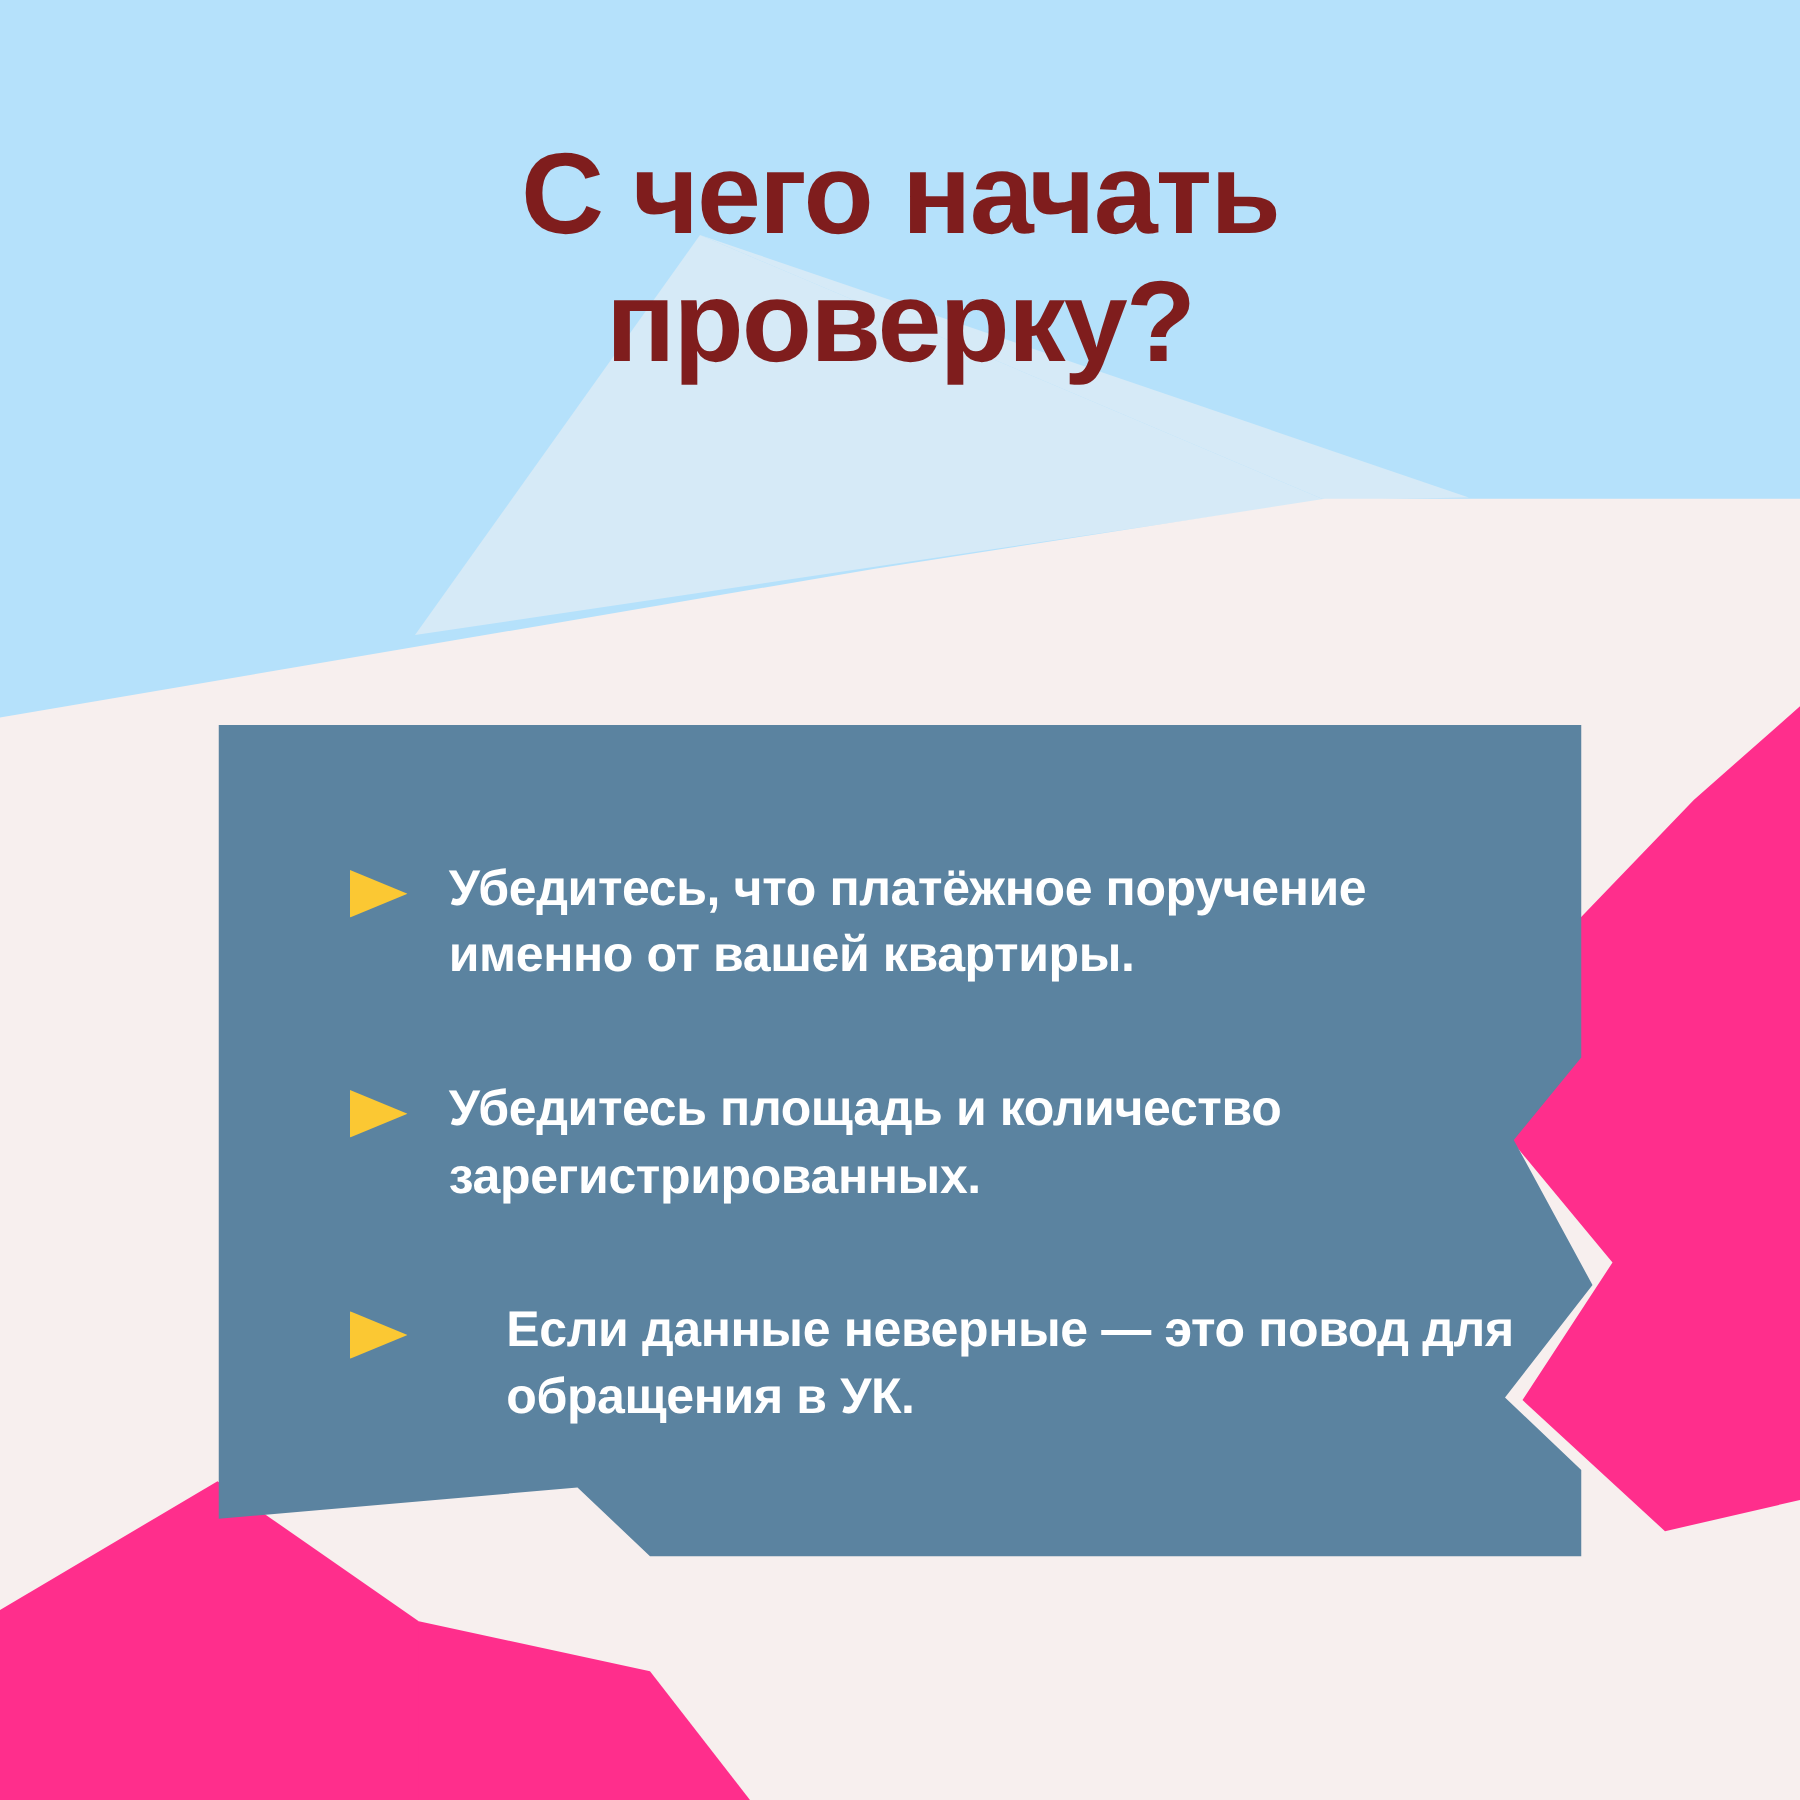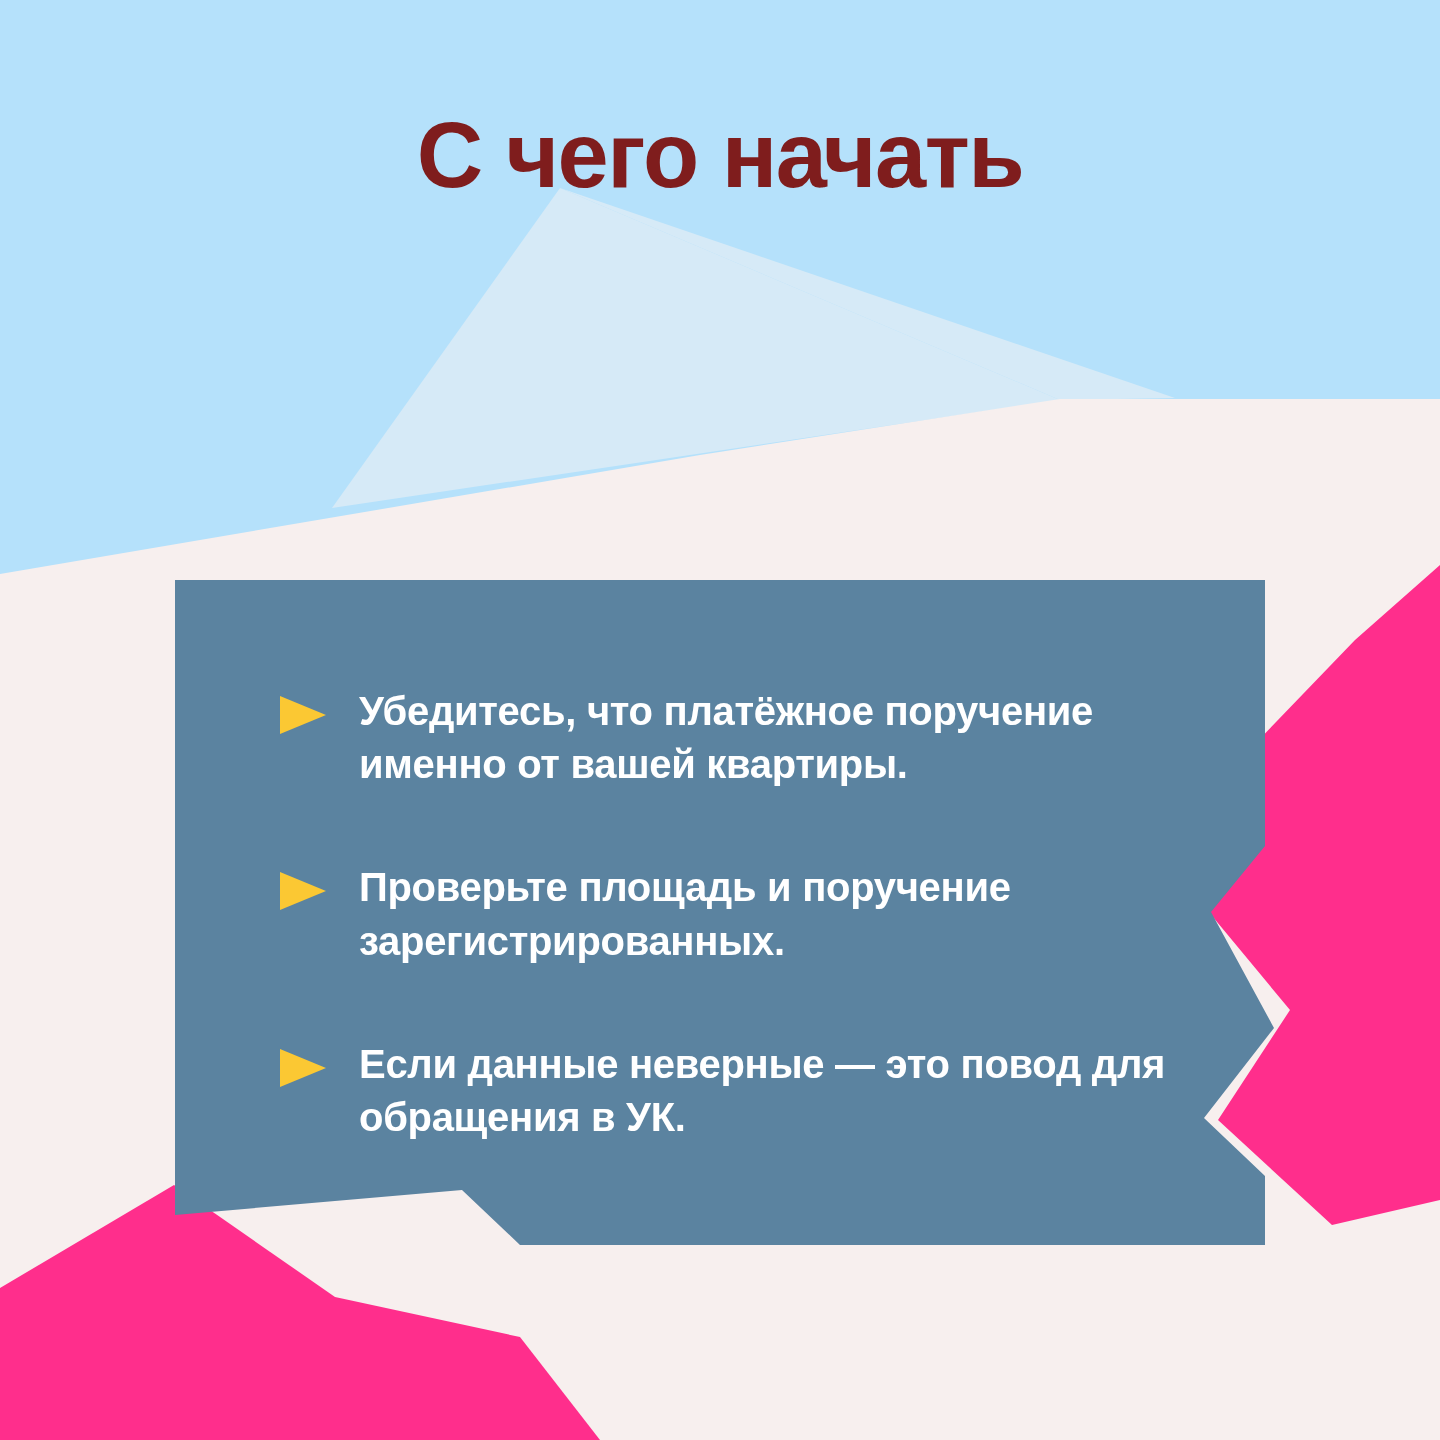--- a/index.html
+++ b/index.html
@@ -52,21 +52,21 @@
     height: 665px;
     z-index: 6;
     box-sizing: border-box;
     padding: 105px 0 0 105px;
   }
   .bullet-row {
     display: flex;
     align-items: flex-start;
     margin-bottom: 70px;
   }
-  .bullet-row:last-child { margin-bottom: 0; }
+  .bullet-row:last-child { margin-bottom: 0; gap: 46px; }
 
   .bullet-marker {
     flex: 0 0 auto;
     width: 46px;
     height: 38px;
     margin-top: 11px;
     margin-right: 33px;
   }
   .bullet-marker svg { display: block; }
 
@@ -96,40 +96,41 @@
     <polygon points="1440,565 1355,640 1253,746 1193,893 1290,1010 1218,1120 1332,1225 1440,1200" fill="#FF2E8C"></polygon>
 
     <polygon points="0,1288 174,1185 335,1297 370,1440 0,1440" fill="#FF2E8C"></polygon>
     <polygon points="335,1297 520,1337 600,1440 335,1440" fill="#FF2E8C"></polygon>
 
     <polygon points="175,580 1265,580 1265,846 1211,912 1274,1028 1204,1118 1265,1176 1265,1245 520,1245 462,1190 175,1215" fill="#5B83A0"></polygon>
   </svg>
 
   <div id="title-block">
     <span class="title-line">С чего начать</span>
+    <span class="title-line">проверку?</span>
   </div>
 
   <div id="card-content">
 
     <div class="bullet-row">
       <span class="bullet-marker">
         <svg width="46" height="38" viewBox="0 0 46 38" xmlns="http://www.w3.org/2000/svg">
           <polygon points="0,0 46,19 0,38" fill="#FBC833"></polygon>
         </svg>
       </span>
       <span class="bullet-text">Убедитесь, что платёжное поручение именно от вашей квартиры.</span>
     </div>
 
     <div class="bullet-row">
       <span class="bullet-marker">
         <svg width="46" height="38" viewBox="0 0 46 38" xmlns="http://www.w3.org/2000/svg">
           <polygon points="0,0 46,19 0,38" fill="#FBC833"></polygon>
         </svg>
       </span>
-      <span class="bullet-text">Проверьте площадь и поручение зарегистрированных.</span>
+      <span class="bullet-text">Убедитесь площадь и количество зарегистрированных.</span>
     </div>
 
     <div class="bullet-row">
       <span class="bullet-marker">
         <svg width="46" height="38" viewBox="0 0 46 38" xmlns="http://www.w3.org/2000/svg">
           <polygon points="0,0 46,19 0,38" fill="#FBC833"></polygon>
         </svg>
       </span>
       <span class="bullet-text">Если данные неверные — это повод для обращения в УК.</span>
     </div>

